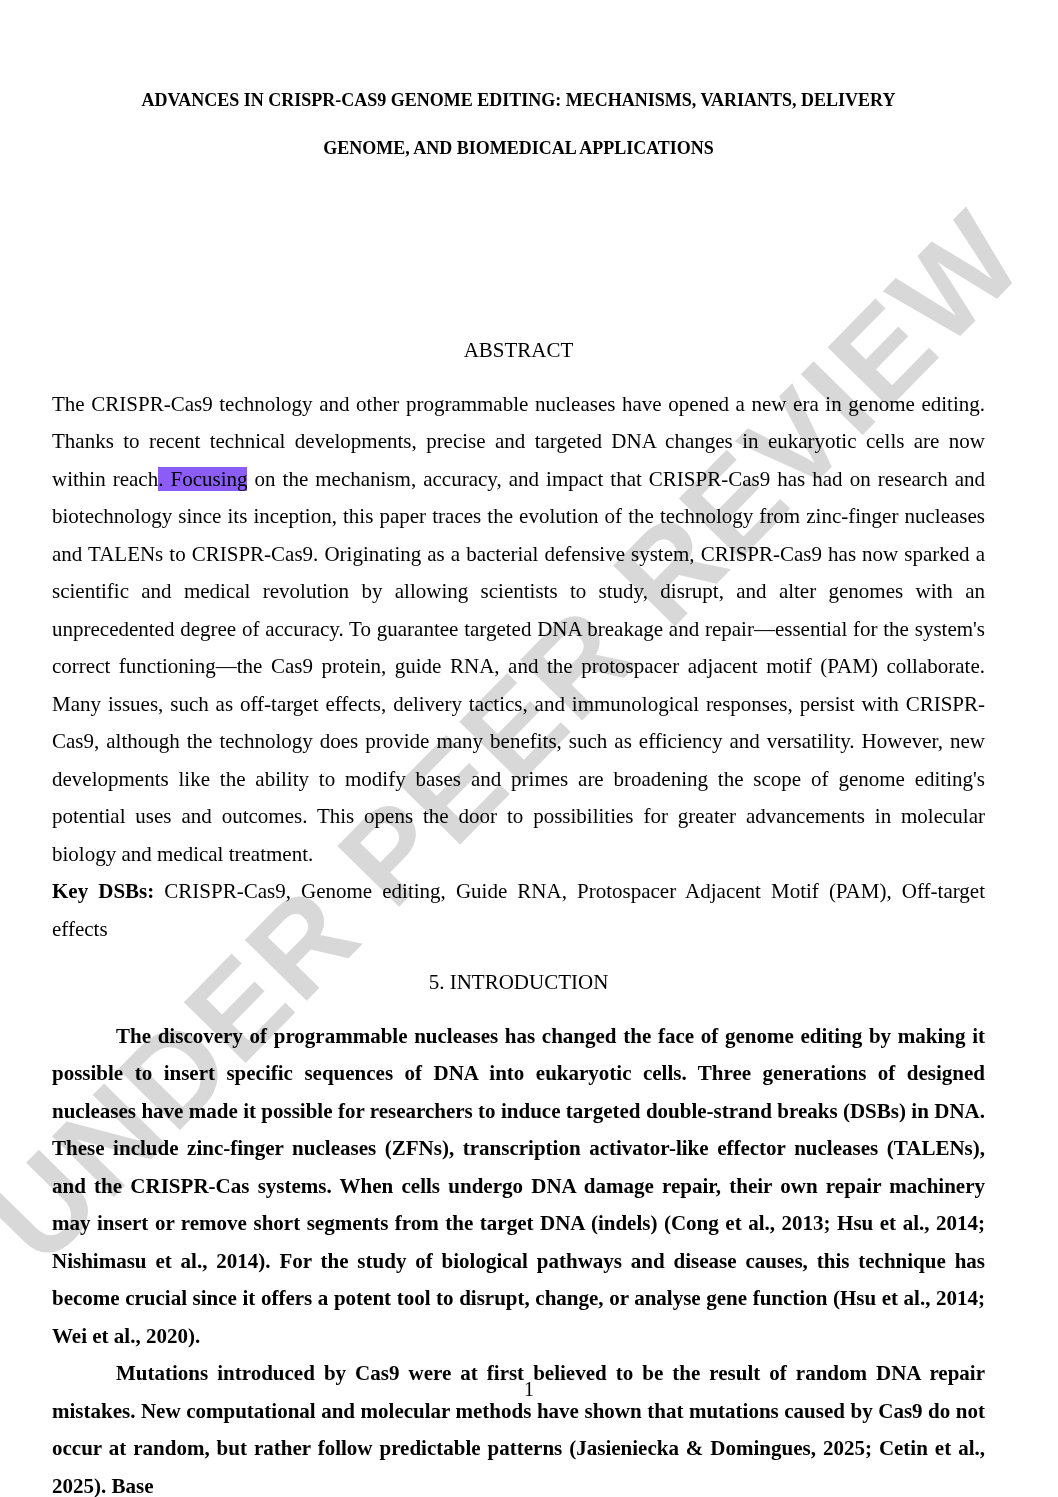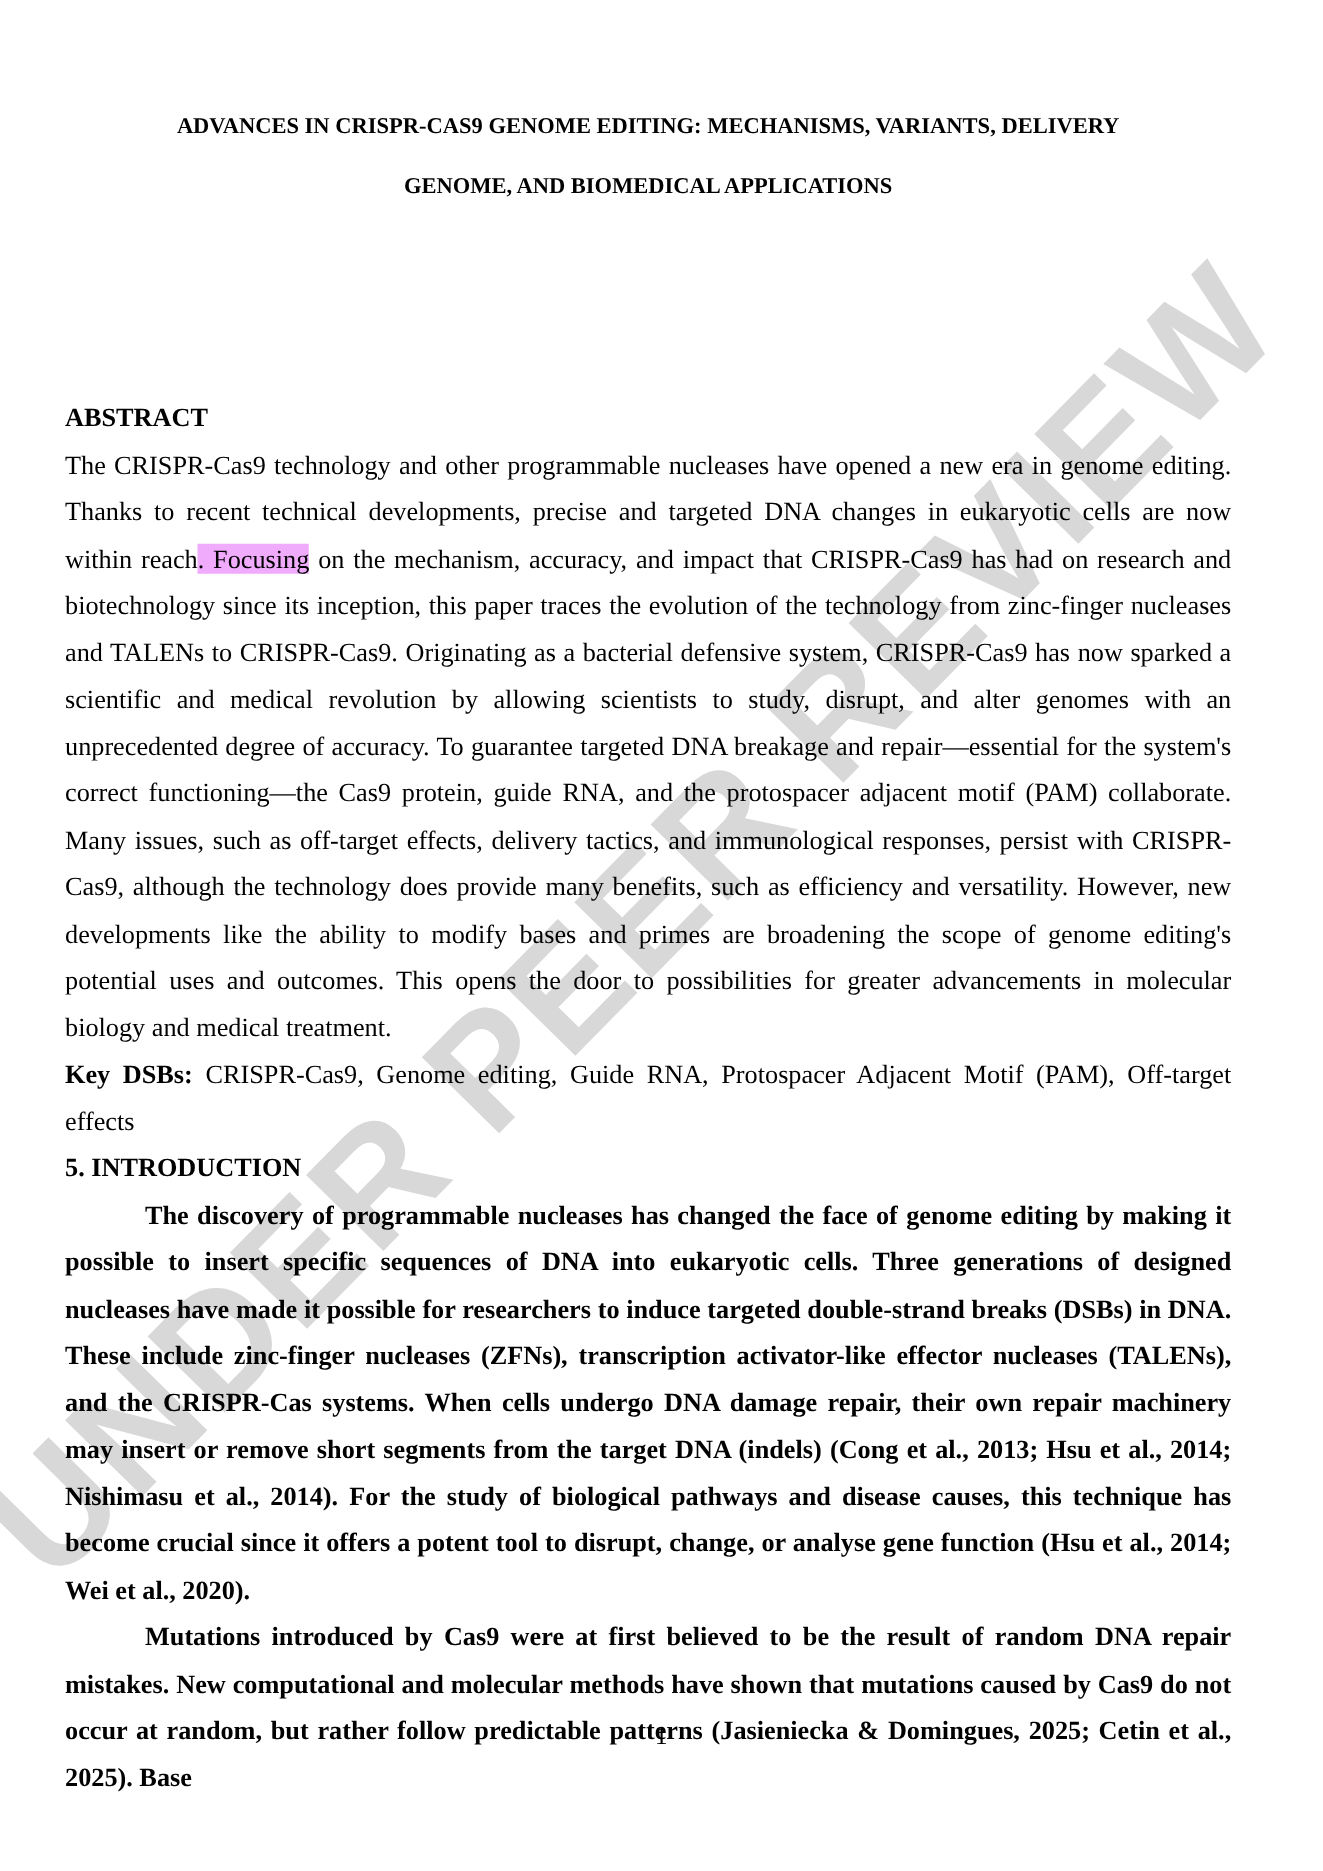--- a/index.html
+++ b/index.html
@@ -45,38 +45,39 @@
   .content {
     position: absolute;
     top: 316px;
     left: 52px;
     width: 933px;
     font-size: 21px;
     line-height: 37.5px;
     z-index: 1;
   }
   .content h2 {
-    margin: 0;
+    margin: 16px;
     font-size: 21px;
     line-height: 37.5px;
-    font-weight: bold;
+    font-weight: normal;
+    text-align: center;
   }
   .content p {
     margin: 0;
     text-align: justify;
   }
   .content p.indented {
     text-indent: 64px;
     font-weight: bold;
   }
   .kw-label {
     font-weight: bold;
   }
   .hl {
-    background: #f0abfc;
+    background: #8b5cf6;
   }
   .page-number {
     position: absolute;
     top: 1374px;
     left: 0;
     width: 1058px;
     text-align: center;
     font-size: 20px;
     line-height: 30px;
     z-index: 1;

